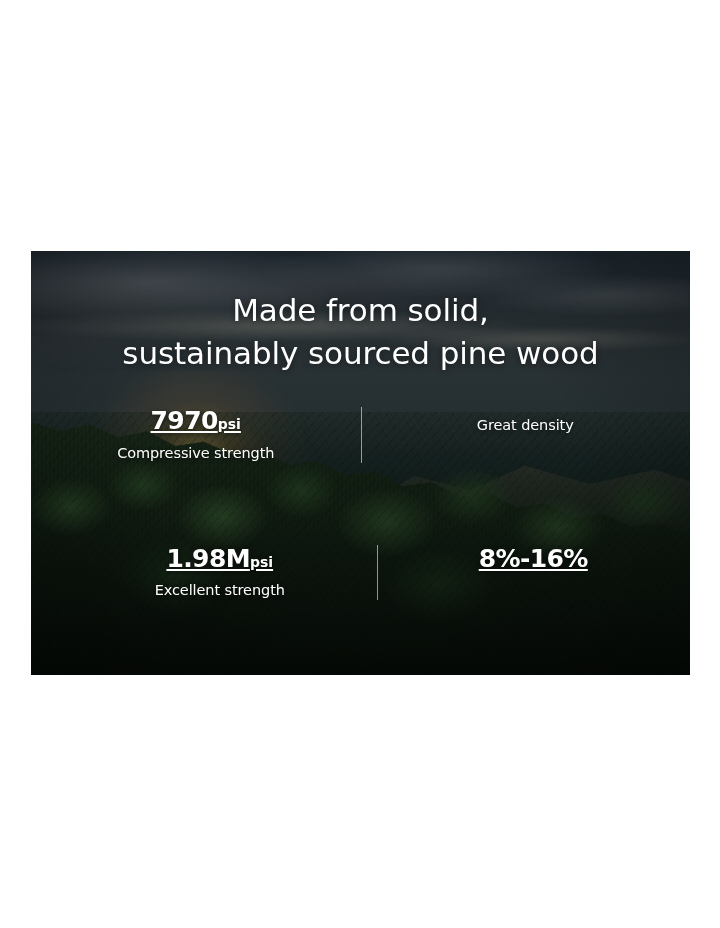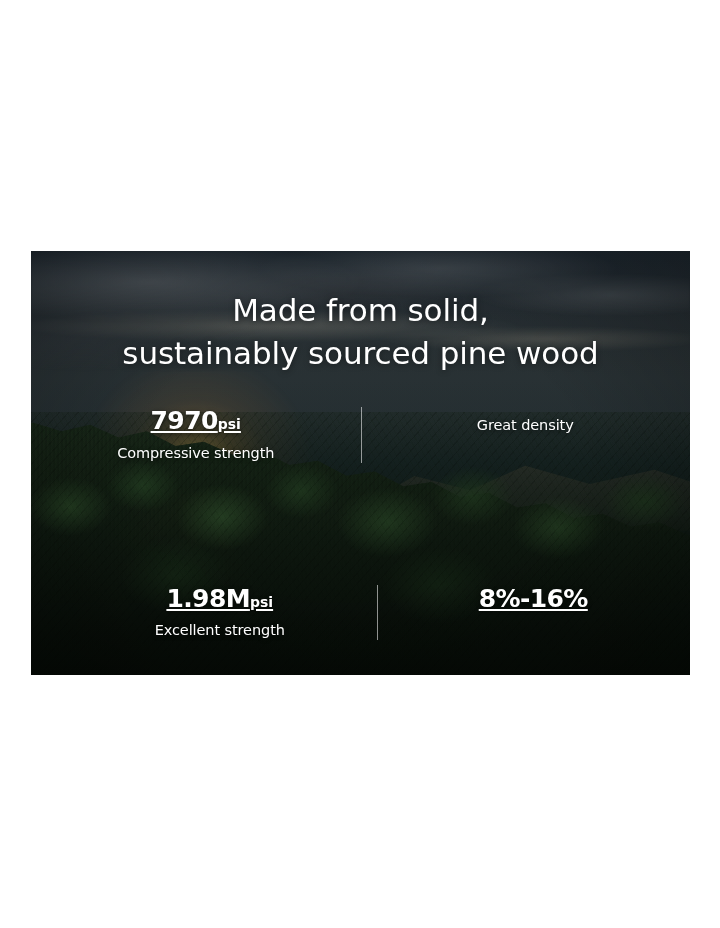--- a/index.html
+++ b/index.html
@@ -194,21 +194,21 @@
   .stats {
     position: absolute;
     left: 0; right: 0;
     top: 150px;
   }
   .stat-row {
     display: flex;
     align-items: stretch;
     margin-bottom: 0;
   }
-  .stat-row.row-2 { margin-top: 110px; padding-left: 32px; }
+  .stat-row.row-2 { margin-top: 70px; padding-left: 32px; }
 
   .stat-cell {
     flex: 1 1 0;
     position: relative;
     text-align: center;
     padding: 6px 6px 8px 6px;
   }
   .stat-cell + .stat-cell::before {
     content: "";
     position: absolute;

